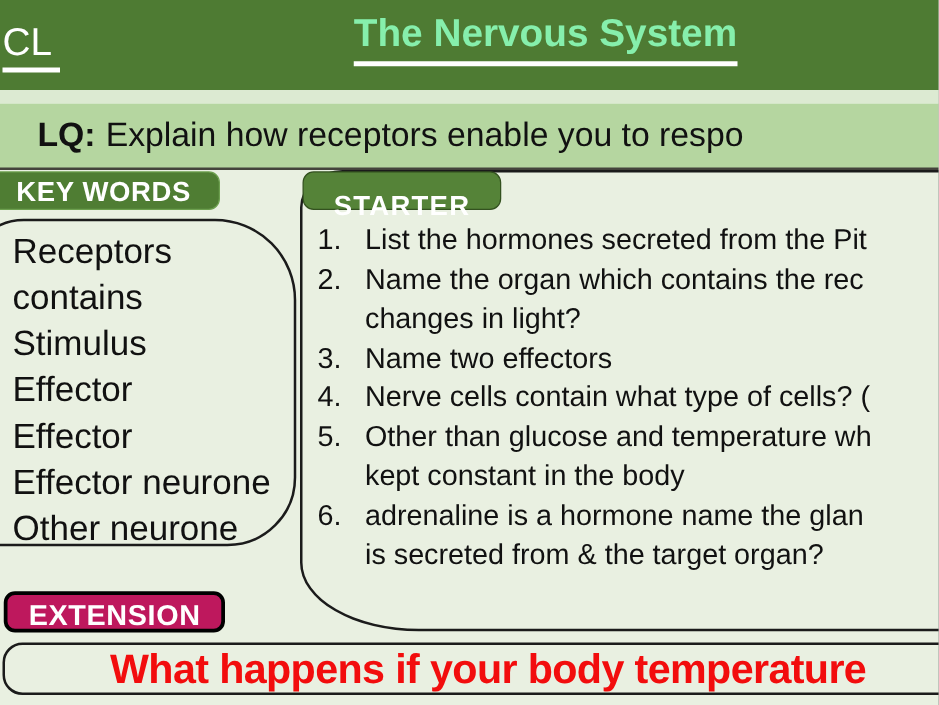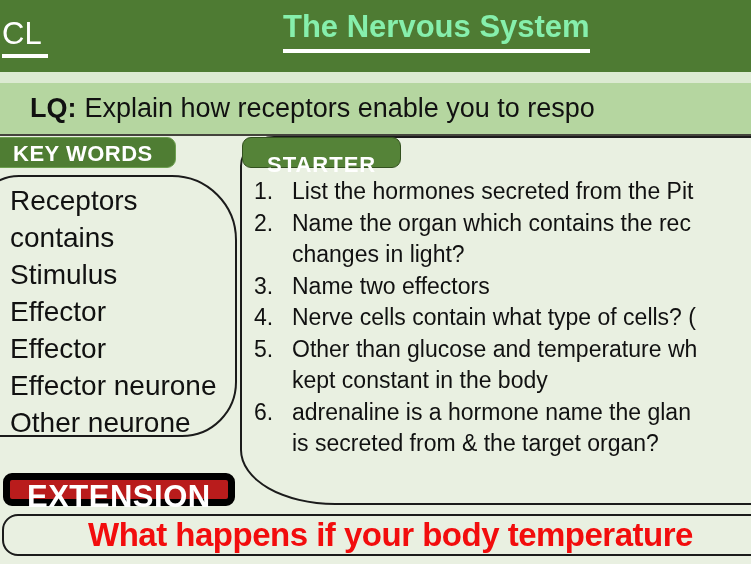--- a/index.html
+++ b/index.html
@@ -88,23 +88,23 @@
     padding: 12px 24px;
     background: #558338;
     border: 1px solid #33511f;
     font-size: 22px;
     letter-spacing: 1px;
   }
   .extension-badge {
     left: 3px; top: 473px;
     height: 33px; line-height: 33px;
     padding: 0 17px;
-    background: #b91c1c;
-    border: 7px solid #000000;
-    font-size: 31px;
+    background: #be185d;
+    border: 3px solid #000000;
+    font-size: 23px;
     letter-spacing: 0.5px;
   }
 
   
   .keywords-box {
     position: absolute;
     left: -26px; top: 175px;
     width: 263px; height: 262px;
     border: 2px solid #1b1b1b;
     border-radius: 45px 65px 55px 20px;

